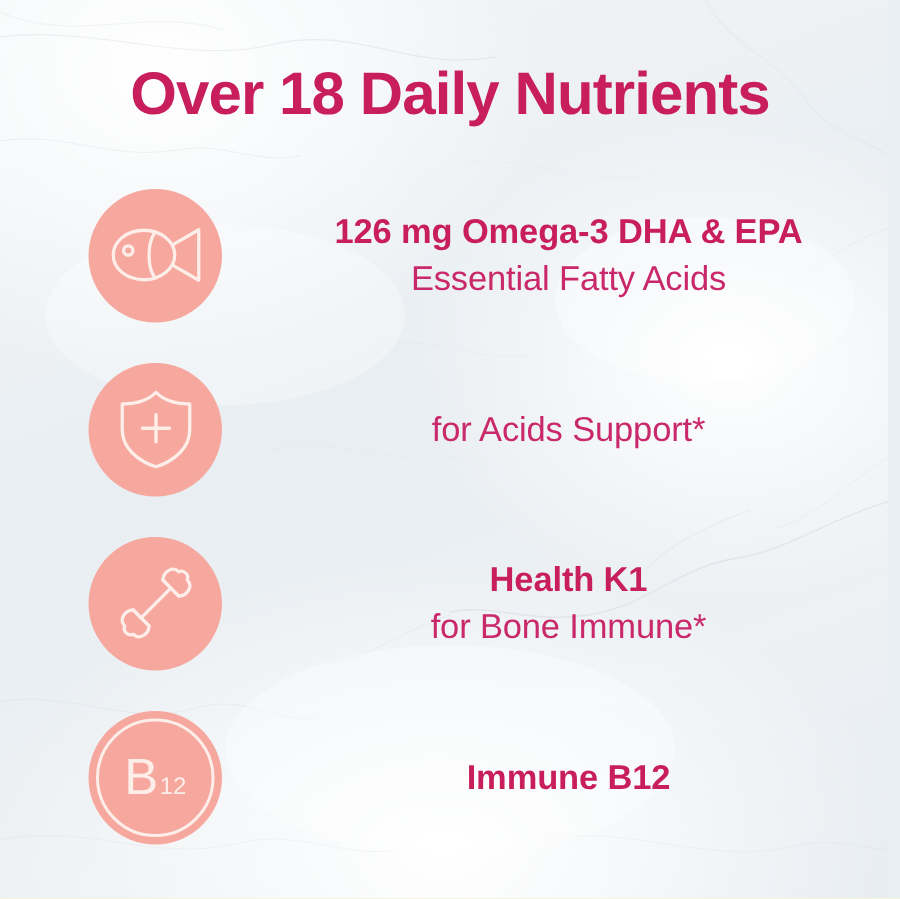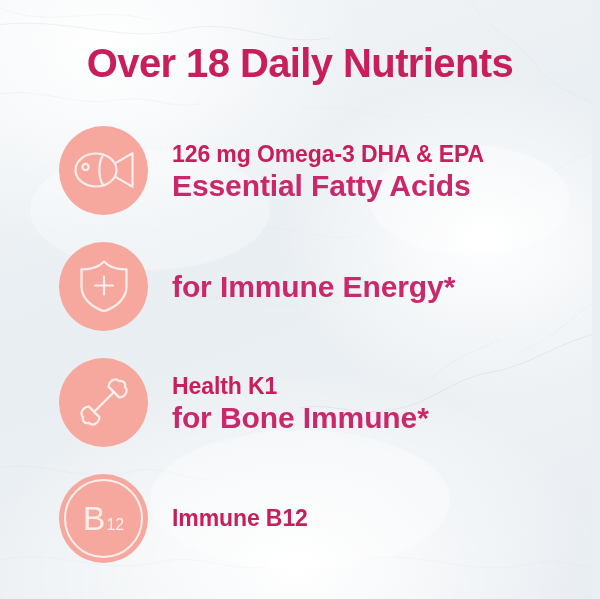--- a/index.html
+++ b/index.html
@@ -59,20 +59,21 @@
     position: absolute;
     left: 0;
     top: 112px;
     width: 600px;
   }
   .row {
     position: relative;
     height: 116px;
     display: flex;
     align-items: center;
+    text-align: center;
   }
   .icon-badge {
     position: relative;
     flex: 0 0 auto;
     margin-left: 59px;
     width: 89px;
     height: 89px;
     border-radius: 50%;
     background: #f6a79e;
     display: flex;
@@ -87,23 +88,23 @@
     padding-right: 14px;
   }
   .row-title {
     font-size: 23px;
     line-height: 31px;
     font-weight: bold;
     color: #c81e5c;
     letter-spacing: -0.1px;
   }
   .row-sub {
-    font-size: 30px;
+    font-size: 23px;
     line-height: 31px;
-    font-weight: bold;
+    font-weight: normal;
     color: #c9286a;
     letter-spacing: -0.1px;
   }
 
   
   .b12-wrap {
     position: relative;
     width: 89px;
     height: 89px;
     display: flex;
@@ -195,21 +196,21 @@
       <div class="icon-badge">
         <span>
           <svg width="52" height="56" viewBox="0 0 52 56" fill="none" stroke="#fdeeea" stroke-width="2.2" stroke-linecap="round" stroke-linejoin="round">
             <path d="M26 3.5 C20.5 9.5 11 11.5 3.5 11.3 L3.5 28.5 C3.5 41 14.5 49.5 26 53.2 C37.5 49.5 48.5 41 48.5 28.5 L48.5 11.3 C41 11.5 31.5 9.5 26 3.5 Z"></path>
             <path d="M26 18.5 L26 36.5"></path>
             <path d="M17 27.5 L35 27.5"></path>
           </svg>
         </span>
       </div>
       <div class="row-text">
-        <div class="row-sub">for Immune Energy*</div>
+        <div class="row-sub">for Acids Support*</div>
       </div>
     </div>
 
     <div class="row">
       <div class="icon-badge">
         <span>
           <svg width="60" height="60" viewBox="0 0 60 60" fill="none" stroke="#fdeeea" stroke-width="2.2" stroke-linecap="round" stroke-linejoin="round">
             <g transform="rotate(-45 30 30)">
               <path d="M16 30 L44 30"></path>
               <path d="M16 22.5 C11.5 18.5 4.5 20.5 4.5 26 C1 27.5 1 32.5 4.5 34 C4.5 39.5 11.5 41.5 16 37.5 Z"></path>

